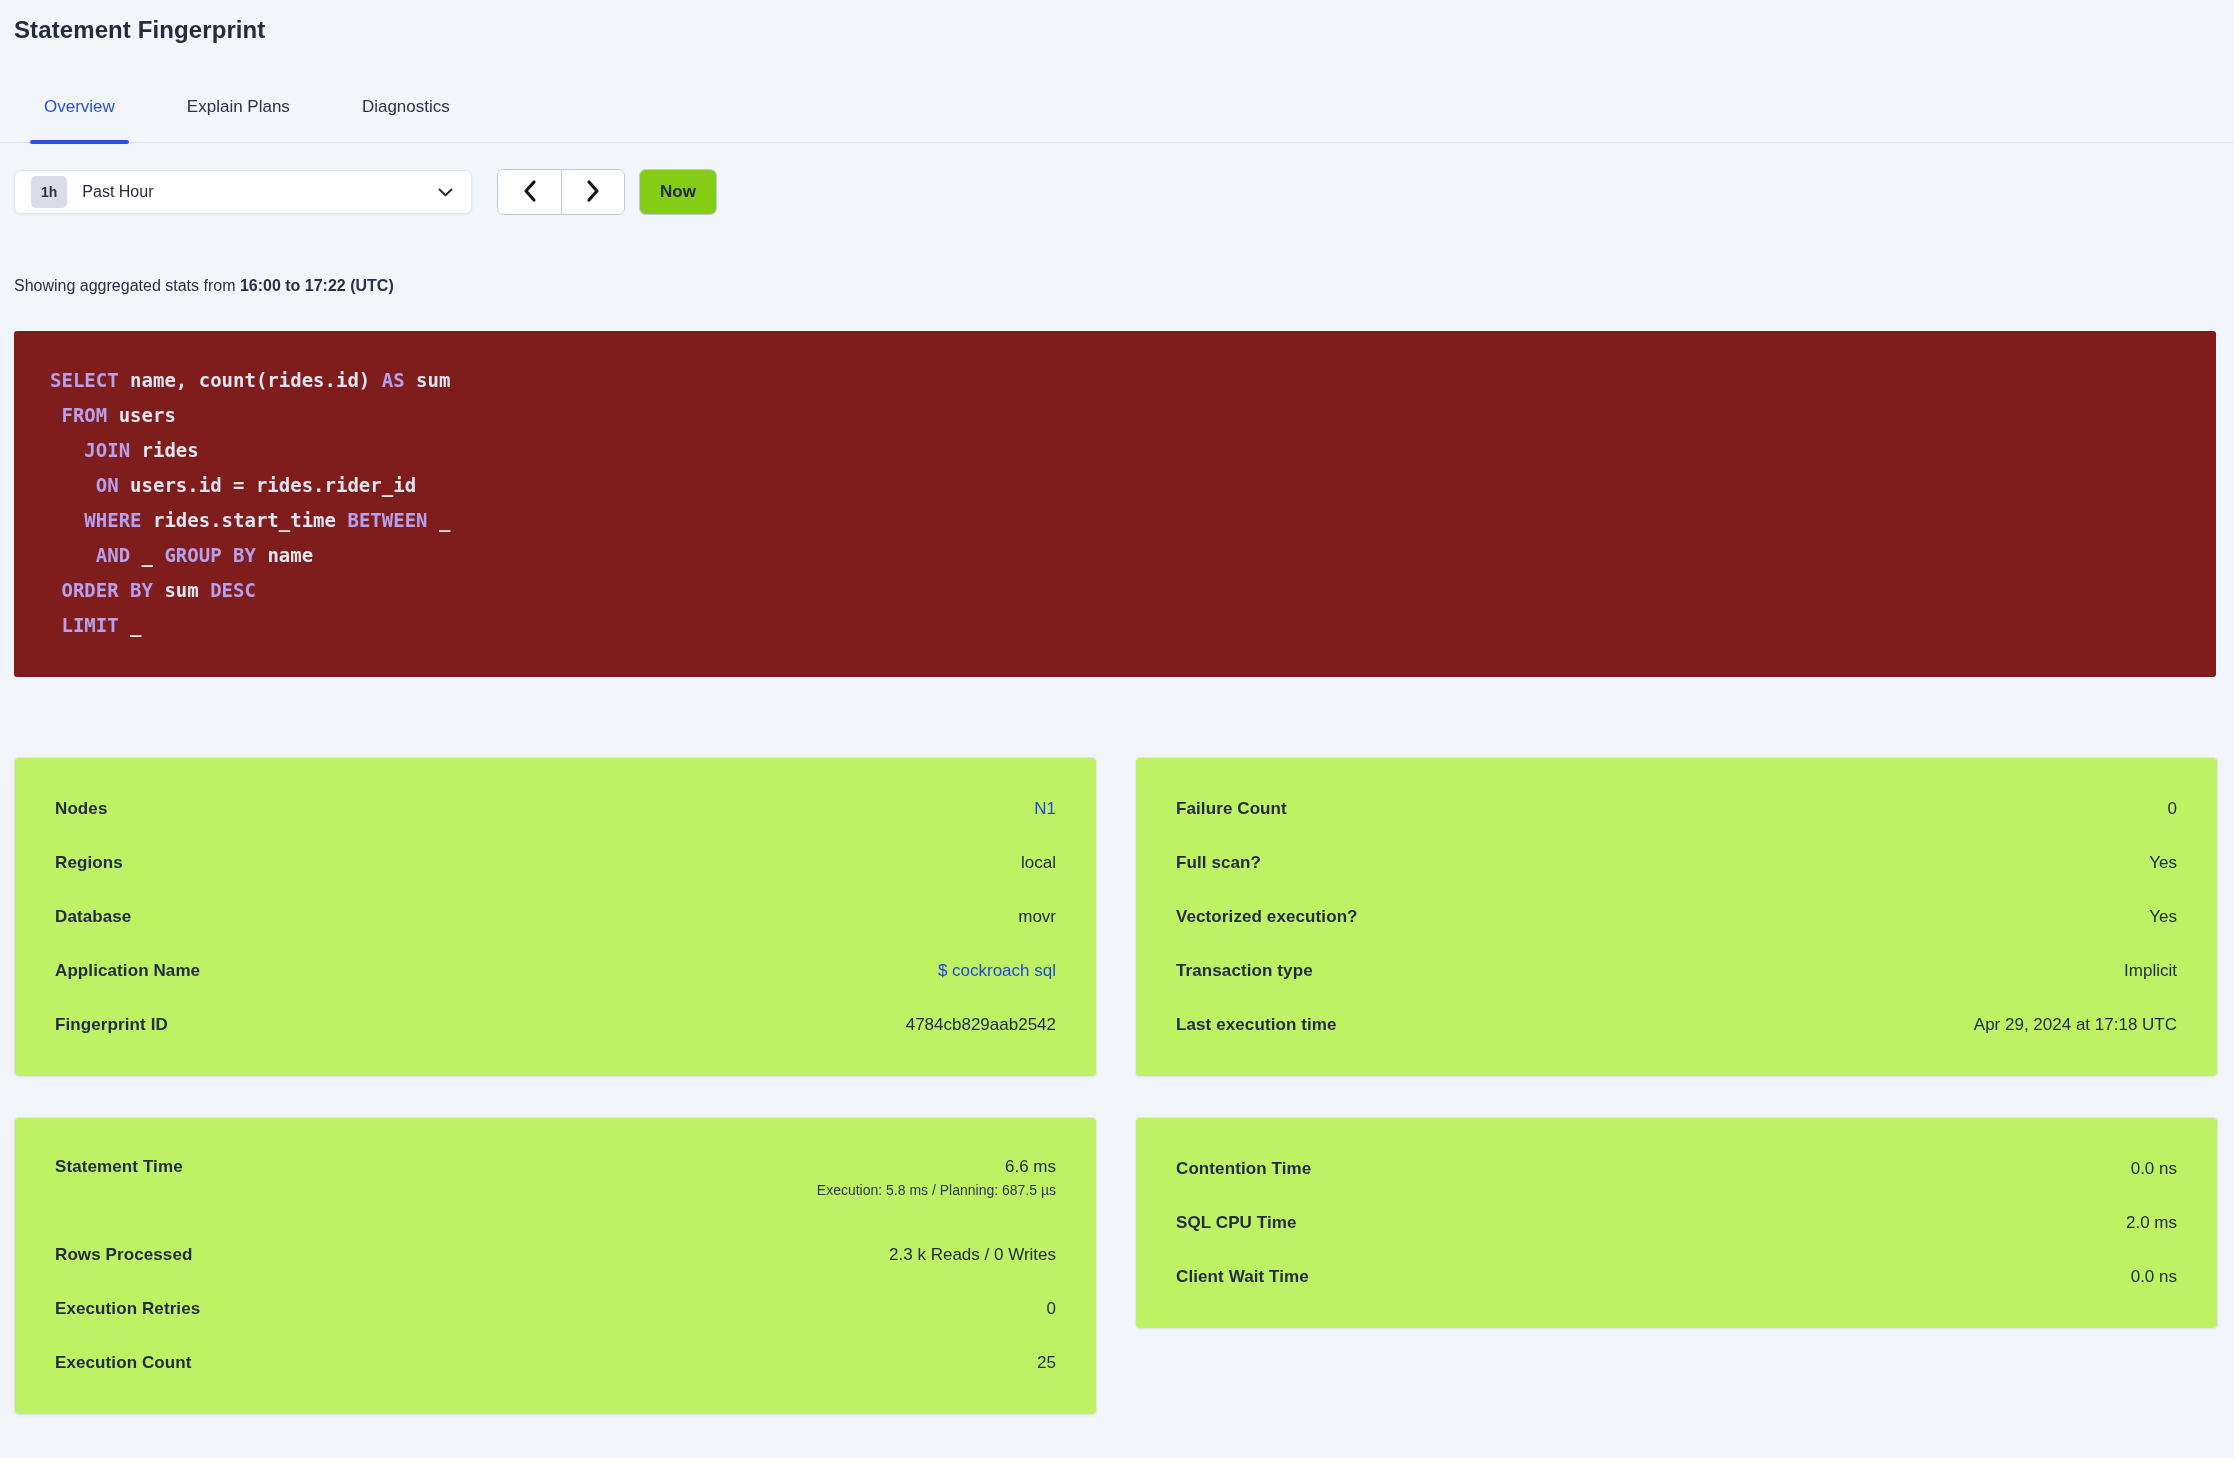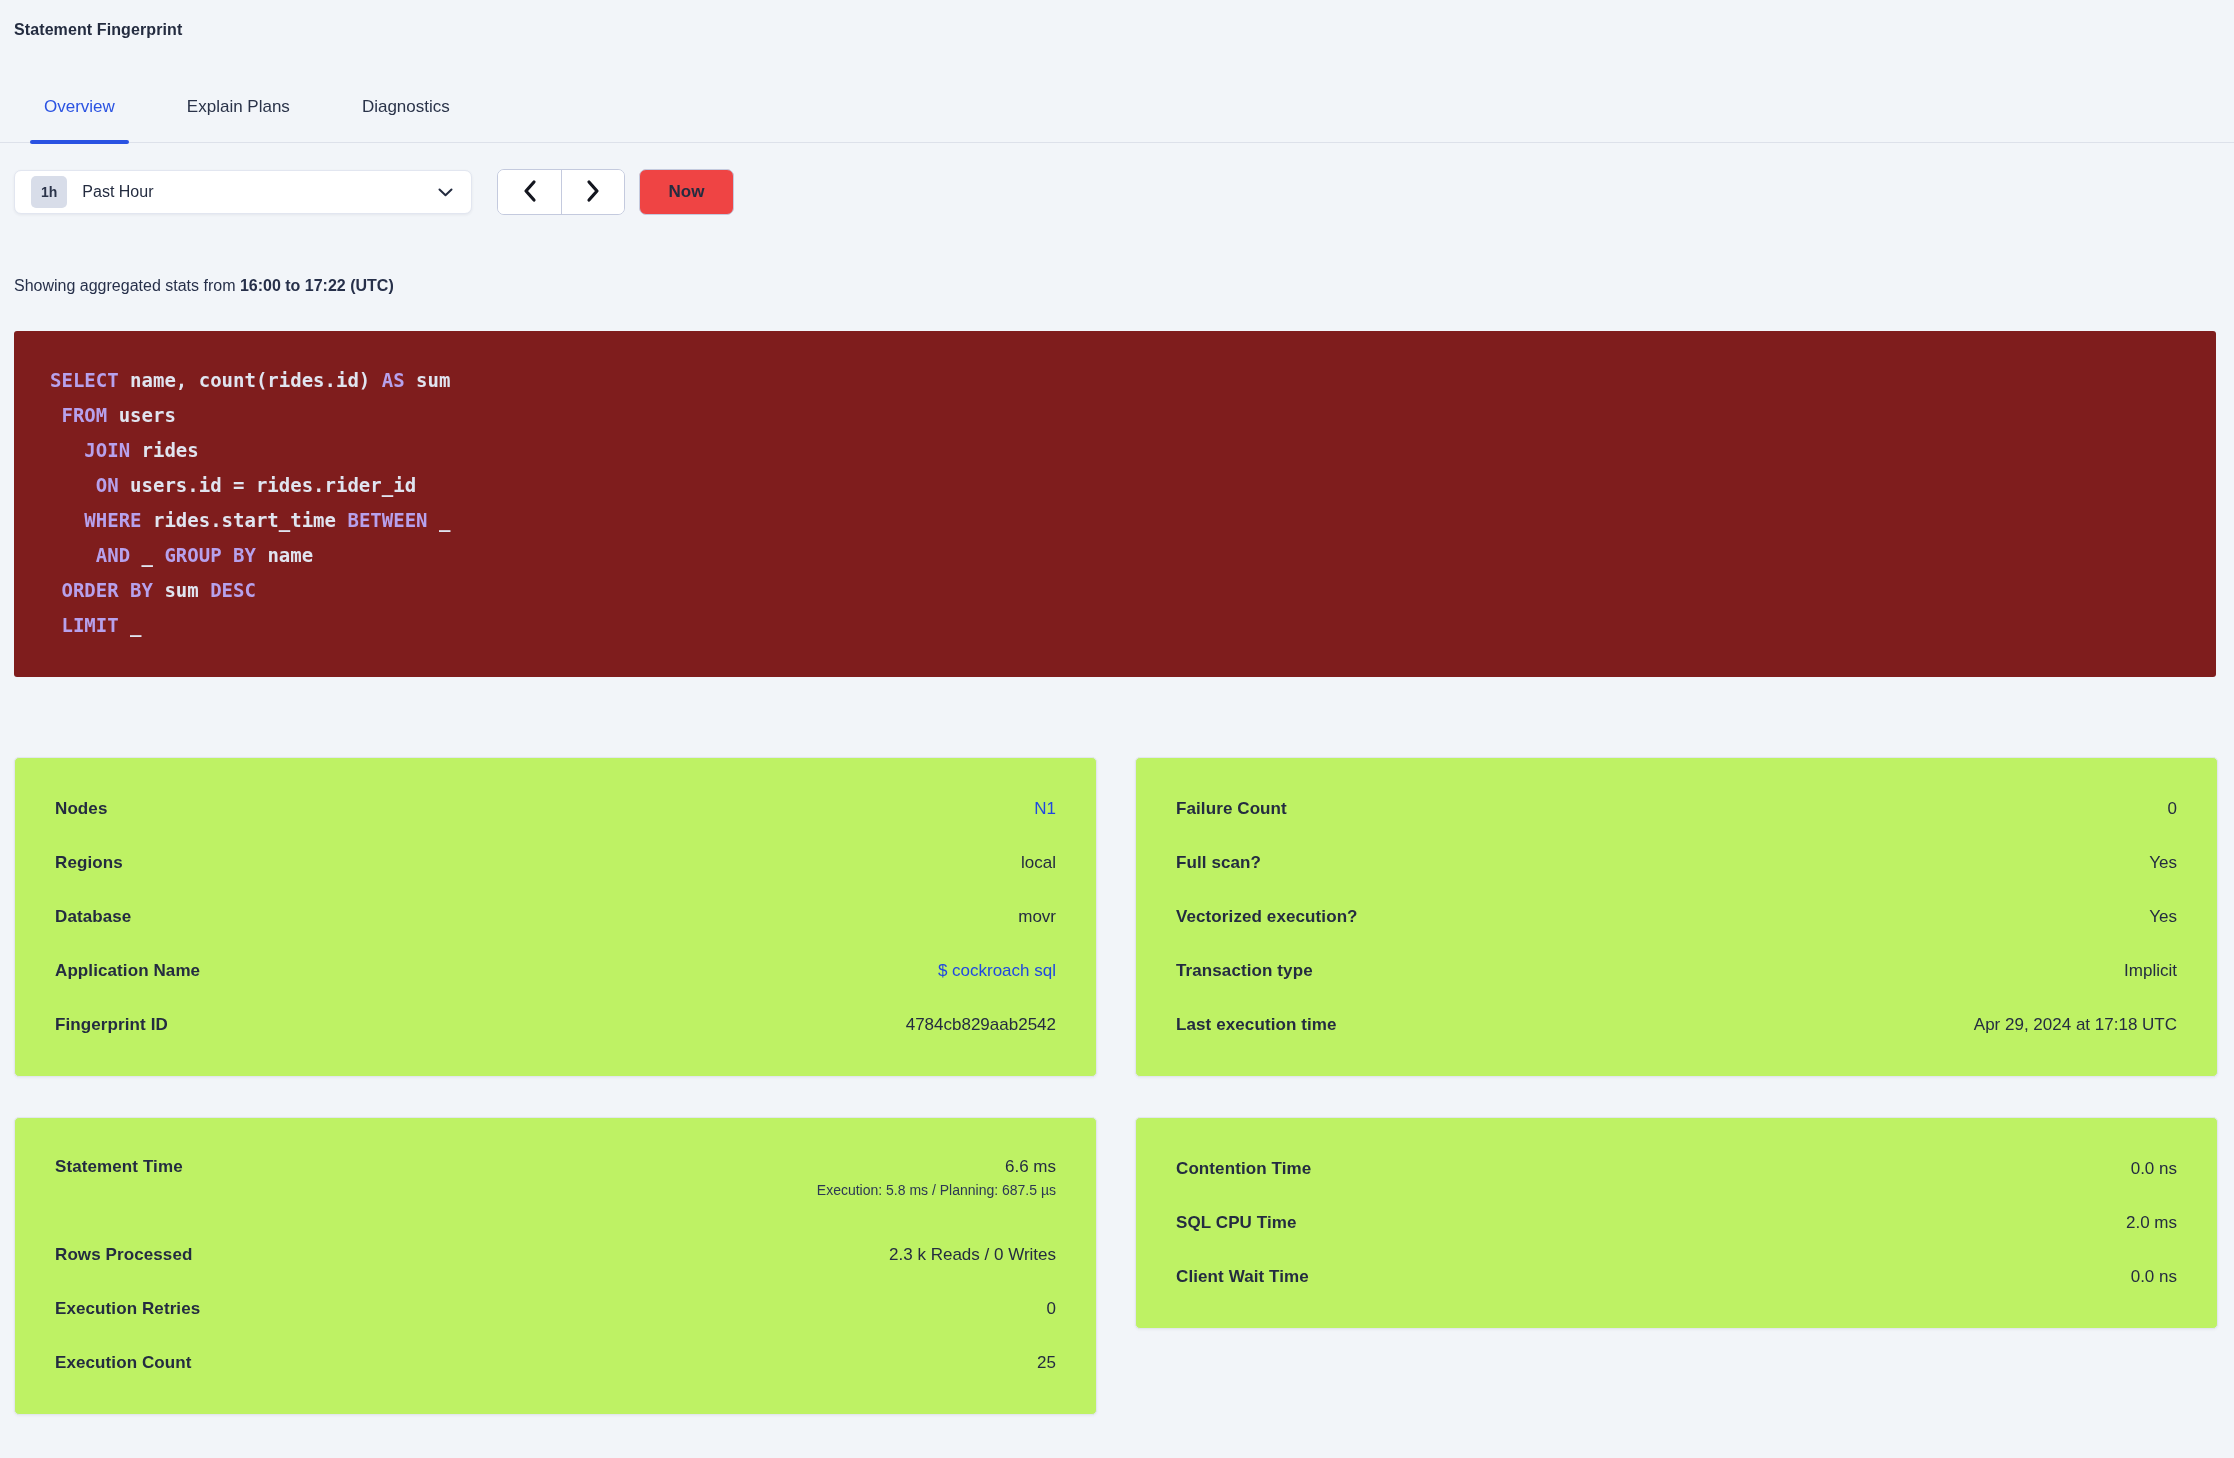--- a/index.html
+++ b/index.html
@@ -8,21 +8,21 @@
   .page {
     position: relative;
     width: 2234px; height: 1458px;
     background: #f2f5f9;
     overflow: hidden;
     color: #242c40;
   }
   
   .page-title {
     margin: 16px 0 0 14px;
-    font-size: 16px; line-height: 28px; font-weight: 700;
+    font-size: 24px; line-height: 28px; font-weight: 700;
     color: #242c40; letter-spacing: .1px;
   }
   
   .tabs {
     display: flex; gap: 40px;
     margin-top: 30px;
     padding-left: 28px;
     border-bottom: 1px solid #dde1ea;
   }
   .tab {
@@ -57,22 +57,22 @@
     background: #fff; border: 1px solid #c4cade; border-radius: 7px;
     overflow: hidden;
   }
   .nav-btn {
     width: 63px; height: 100%;
     display: flex; align-items: center; justify-content: center;
     background: #fff; border: none; cursor: pointer;
   }
   .nav-btn + .nav-btn { border-left: 1px solid #c4cade; }
   .now-btn {
-    margin-left: 14px; width: 95px; height: 46px;
-    background: #ef4444; border: 1px solid #c4cade; border-radius: 7px;
+    margin-left: 14px; width: 78px; height: 46px;
+    background: #84cc16; border: 1px solid #c4cade; border-radius: 7px;
     font-family: inherit; font-size: 17px; font-weight: 600; color: #242c40;
     cursor: pointer;
   }
   
   .agg-text { margin: 62px 0 0 14px; font-size: 16px; color: #27304a; }
   .agg-text b { font-weight: 700; }
   
   .sql-box {
     margin: 36px 18px 0 14px;
     background: #7f1d1d;

